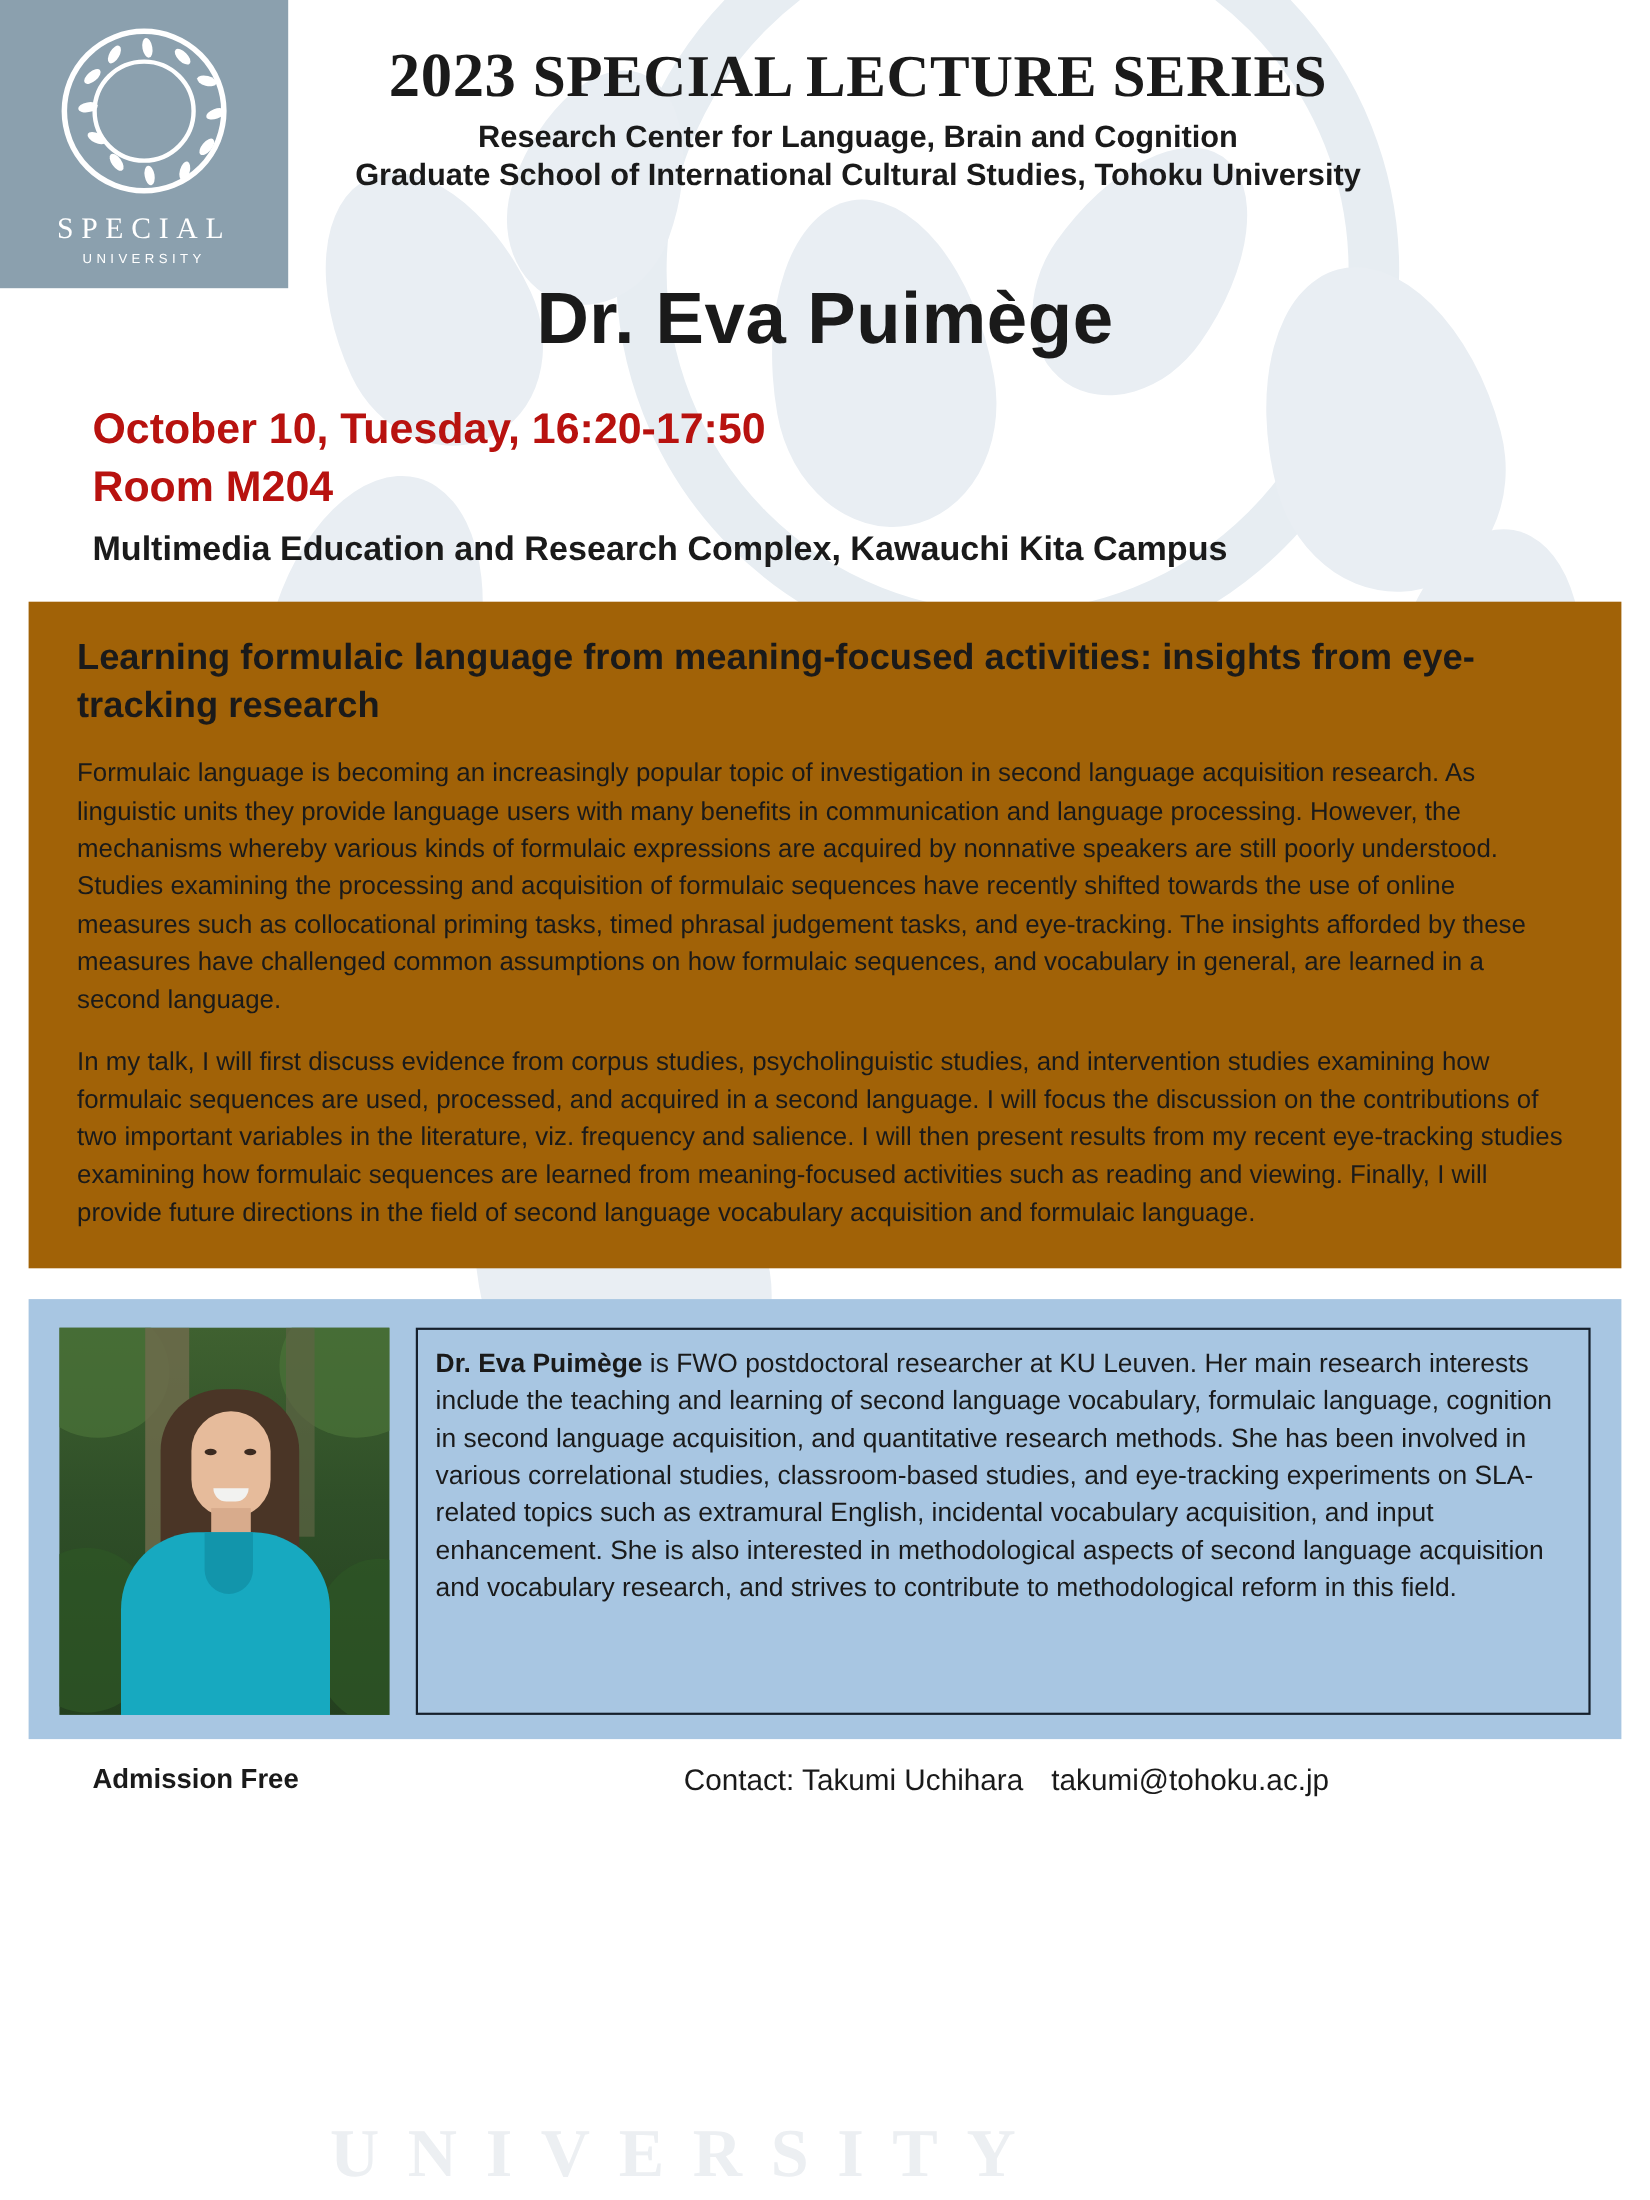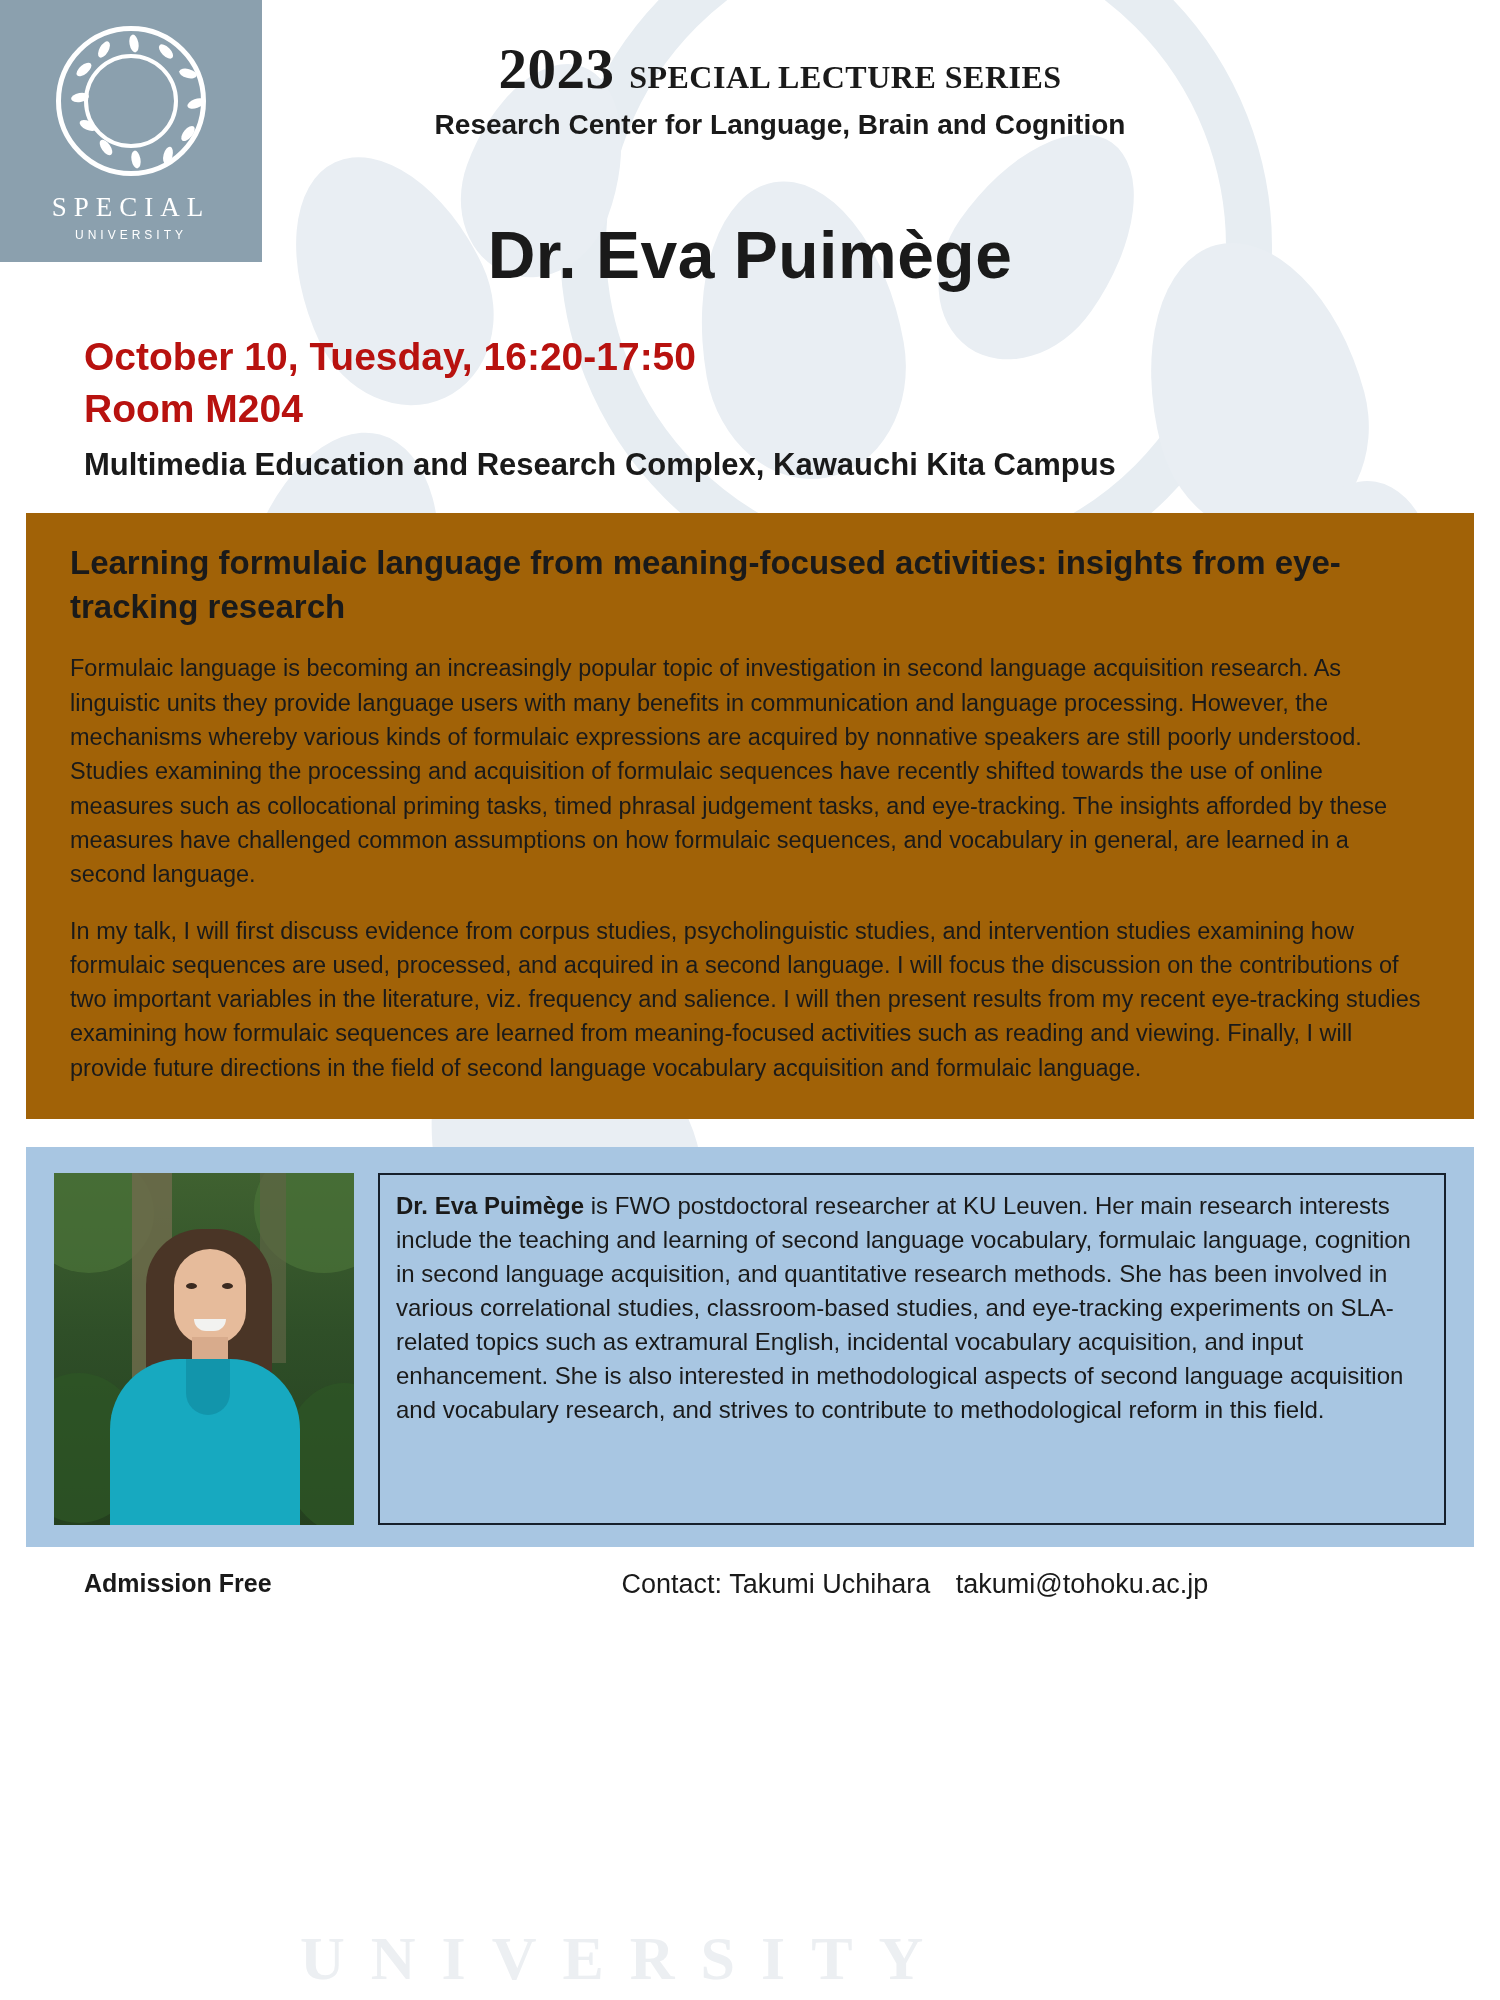--- a/index.html
+++ b/index.html
@@ -105,21 +105,21 @@
   }
   .series-title {
     font-family: "Liberation Serif", serif;
     font-weight: 700;
     font-size: 57px;
     letter-spacing: 0.5px;
     margin: 0;
     padding-left: 60px;
   }
   .series-title .small-caps {
-    font-size: 32px;
+    font-size: 54px;
   }
   .center-line {
     font-size: 28px;
     font-weight: 600;
     margin-top: 8px;
     padding-left: 60px;
   }
   .center-line.second {
     margin-top: 2px;
   }
@@ -360,20 +360,21 @@
   <div class="logo-name">SPECIAL</div>
   <div class="logo-sub">UNIVERSITY</div>
 </div>
 
 <div class="header">
   <h1 class="series-title">
     <span>2023</span>
     <span class="small-caps">SPECIAL LECTURE SERIES</span>
   </h1>
   <div class="center-line">Research Center for Language, Brain and Cognition</div>
+  <div class="center-line second">Graduate School of International Cultural Studies, Tohoku University</div>
 </div>
 
 <div class="speaker-name">Dr. Eva Puimège</div>
 <div class="when">October 10, Tuesday,  16:20-17:50</div>
 <div class="room">Room M204</div>
 <div class="venue">Multimedia Education and Research Complex, Kawauchi Kita Campus</div>
 
 <div class="abstract">
   <div class="talk-title">Learning formulaic language from meaning-focused activities: insights from eye-tracking research</div>
   <p>Formulaic language is becoming an increasingly popular topic of investigation in second language acquisition research. As linguistic units they provide language users with many benefits in communication and language processing. However, the mechanisms whereby various kinds of formulaic expressions are acquired by nonnative speakers are still poorly understood. Studies examining the processing and acquisition of formulaic sequences have recently shifted towards the use of online measures such as collocational priming tasks, timed phrasal judgement tasks, and eye-tracking. The insights afforded by these measures have challenged common assumptions on how formulaic sequences, and vocabulary in general, are learned in a second language.</p>

